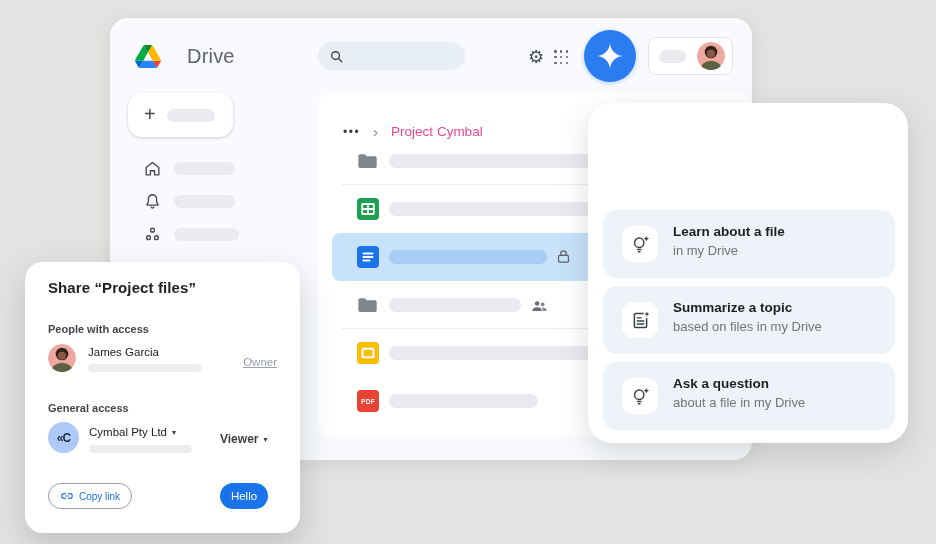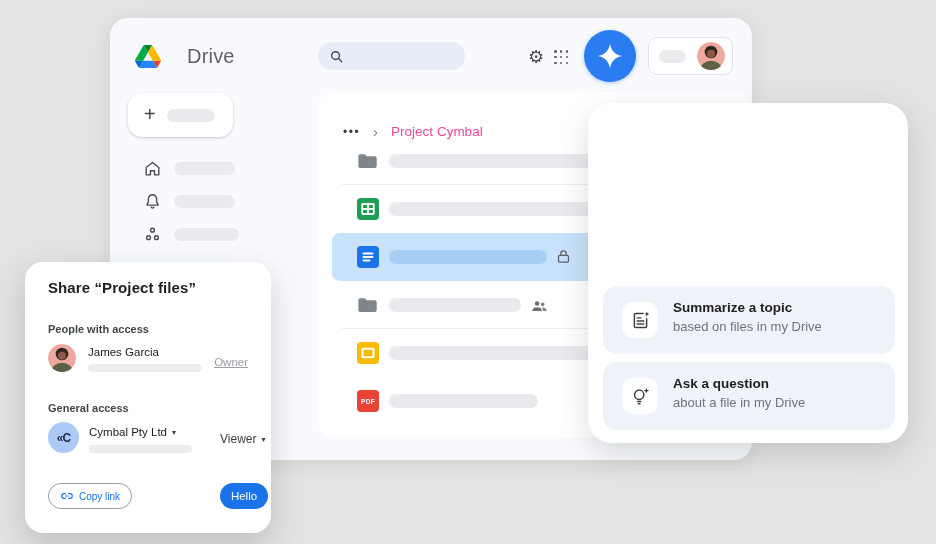--- a/index.html
+++ b/index.html
@@ -79,29 +79,29 @@
   .greet-name { color:#9d6ef4; }
   .greet-sub { left:17px; top:50px; font-size:21px; font-weight:500; color:#5b5e63; }
 
   .sugg-card { left:15px; width:292px; height:68px; background:#eef2f9; border-radius:14px; }
   .sugg-card .tile { position:absolute; left:19px; top:16px; width:36px; height:36px;
     background:#fff; border-radius:11px; display:flex; align-items:center; justify-content:center; }
   .sugg-title { position:absolute; left:70px; top:14px; font-size:13.5px; font-weight:700; color:#1f1f1f; }
   .sugg-sub { position:absolute; left:70px; top:33px; font-size:13px; color:#70757a; }
 
   
-  .share-dialog { left:25px; top:262px; width:246px; height:271px; background:#fff;
+  .share-dialog { left:25px; top:262px; width:275px; height:271px; background:#fff;
     border-radius:18px; box-shadow:0 12px 32px rgba(60,64,67,.22); }
   .share-title { left:23px; top:17px; font-size:15px; font-weight:700; color:#1f1f1f; letter-spacing:.1px; }
   .section-label { left:23px; font-size:11px; font-weight:700; color:#40464c; }
   .person-name { font-size:11.5px; font-weight:400; color:#202124; display:flex; align-items:center; gap:5px; }
   .caret { font-size:8px; color:#3c4043; }
   .ph-bar { background:#ebedf0; border-radius:4px; height:8px; }
   .role-owner { font-size:11.5px; color:#9aa0a6; }
-  .role-viewer { font-size:12px; color:#3c4043; display:flex; align-items:center; gap:5px; }
+  .role-viewer { font-size:12px; color:#3c4043; display:flex; align-items:center; gap:5px;font-weight:bold; }
   .org-circle { left:23px; top:160px; width:31px; height:31px; border-radius:50%;
     background:#adc9f8; display:flex; align-items:center; justify-content:center;
     font-size:12px; font-weight:800; color:#1f2a44; letter-spacing:-1px; }
   .copy-link-btn { left:23px; top:221px; width:84px; height:26px; border:1px solid #9aa0a6;
     border-radius:13px; background:#fff; display:flex; align-items:center; justify-content:center;
     gap:5px; font-size:10px; font-weight:500; color:#1a73e8; }
   .done-btn { left:195px; top:221px; width:48px; height:26px; border-radius:13px;
     background:#1a73e8; color:#fff; font-size:11.5px; font-weight:500;
     display:flex; align-items:center; justify-content:center; border:none; }
 </style>
@@ -268,20 +268,33 @@
       <span class="abs row-icon gicon pdf-icon">
         <span>PDF</span>
       </span>
       <span class="abs row-bar" style="width:149px;"></span>
     </div>
   </div>
 </div>
 
 <div class="abs gemini-panel">
 
+  <div class="abs sugg-card" style="top:107px;">
+    <span class="tile">
+      <svg width="21" height="21" viewBox="0 0 24 24">
+        <g fill="none" stroke="#3c4043" stroke-width="1.7" stroke-linecap="round">
+          <circle cx="10.5" cy="10" r="5.3"></circle>
+            <path d="M8.6 17.6h3.8M9.6 20.2h1.8"></path>
+        </g>
+        <path fill="#3c4043" d="m18.7 2.2.9 2.2 2.2.9-2.2.9-.9 2.2-.9-2.2-2.2-.9 2.2-.9z"></path>
+      </svg>
+    </span>
+    <span class="sugg-title">Learn about a file</span>
+    <span class="sugg-sub">in my Drive</span>
+  </div>
 
   <div class="abs sugg-card" style="top:183px;">
     <span class="tile">
       <svg width="21" height="21" viewBox="0 0 24 24">
         <g fill="none" stroke="#3c4043" stroke-width="1.7" stroke-linecap="round" stroke-linejoin="round">
           <path d="M15 4H6.5A1.5 1.5 0 0 0 5 5.5v13A1.5 1.5 0 0 0 6.5 20h11a1.5 1.5 0 0 0 1.5-1.5V10"></path>
           <path d="M8.3 9h4.2M8.3 12.5h7.4M8.3 16h7.4"></path>
         </g>
         <path fill="#3c4043" d="m19.3 1.8.85 2.05 2.05.85-2.05.85-.85 2.05-.85-2.05-2.05-.85 2.05-.85z"></path>
       </svg>

